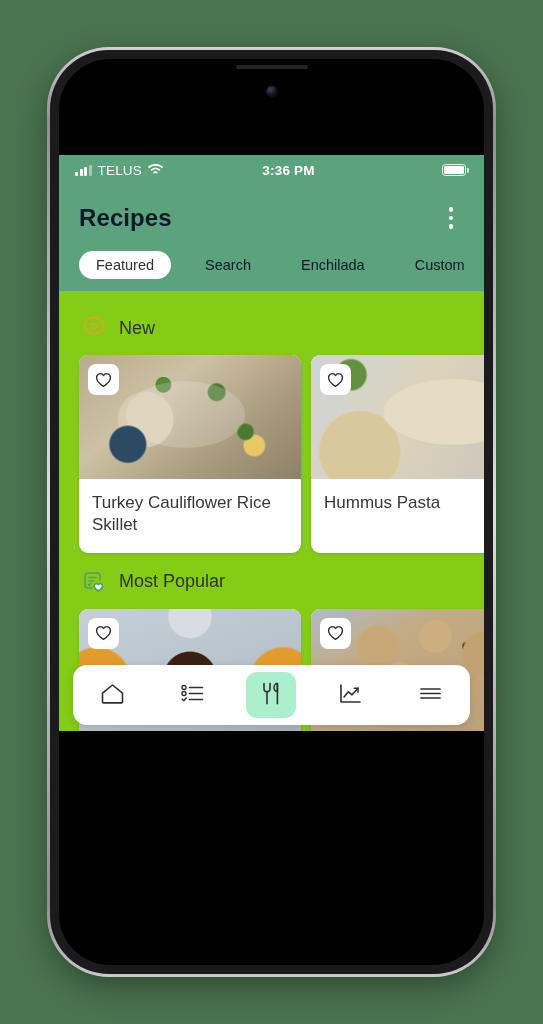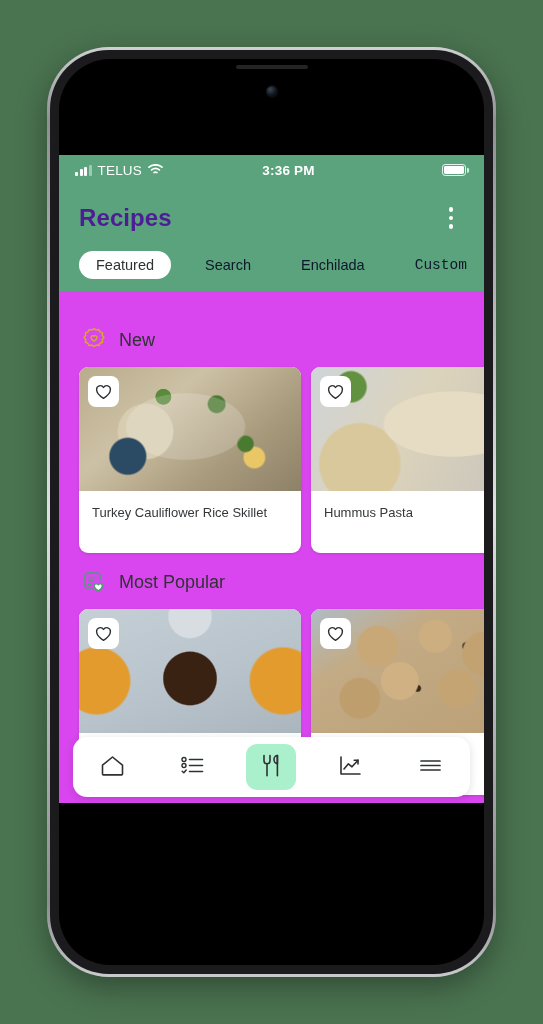--- a/index.html
+++ b/index.html
@@ -51,21 +51,21 @@
     width: 11px; height: 11px;
     border-radius: 50%;
     background: radial-gradient(circle at 35% 32%, #3a4656 0%, #10151c 55%, #06080b 100%);
     box-shadow: 0 0 1px 1px #0b0c0e;
   }
 
   
   .app {
     position: absolute;
     left: 0; top: 96px;
-    width: 100%; height: 648px;
+    width: 100%; height: 576px;
     background: #f4f5f4;
     overflow: hidden;
     display: flex;
     flex-direction: column;
   }
 
   
   .status-bar {
     height: 30px;
     background: #5aa37d;
@@ -115,21 +115,21 @@
     padding: 10px 18px 0 20px;
     flex: none;
   }
   .header-top {
     display: flex;
     align-items: center;
     justify-content: space-between;
     height: 46px;
   }
   .app-title {
-    color: #4c1d95;
+    color: #0f172a;
     font-size: 24px;
     font-weight: bold;
     letter-spacing: .1px;
   }
   .kebab-menu {
     width: 30px; height: 34px;
     display: flex;
     flex-direction: column;
     align-items: center;
     justify-content: center;
@@ -153,28 +153,28 @@
     white-space: nowrap;
   }
   .tab.active {
     background: #fff;
     color: #2e3330;
     font-weight: normal;
     padding: 6px 17px;
   }
   .tab.t-search { margin-left: 16px; }
   .tab.t-fav { margin-left: 18px; }
-  .tab.t-custom { margin-left: 18px; font-family: Liberation Mono, monospace; }
+  .tab.t-custom { margin-left: 18px; }
 
   
   .content {
     flex: 1;
-    background: #d946ef;
-    overflow: hidden;
-    padding-top: 20px;
+    background: #84cc16;
+    overflow: hidden;
+    padding-top: 8px;
   }
   .section-head {
     display: flex;
     align-items: center;
     gap: 12px;
     padding: 16px 0 14px 22px;
   }
   .section-title {
     font-size: 18px;
     color: #2f3331;
@@ -207,21 +207,21 @@
     background: #fff;
     border-radius: 8px;
     display: flex;
     align-items: center;
     justify-content: center;
     cursor: pointer;
     z-index: 3;
   }
   .card-title {
     padding: 13px 13px 16px 13px;
-    font-size: 13px;
+    font-size: 17px;
     line-height: 1.32;
     color: #34383a;
     min-height: 62px;
   }
   .card-title.nowrap { white-space: nowrap; overflow: hidden; }
 
   
   .img-turkey {
     background:
       radial-gradient(circle at 22% 72%, #2b4a63 0 9%, transparent 10%),

